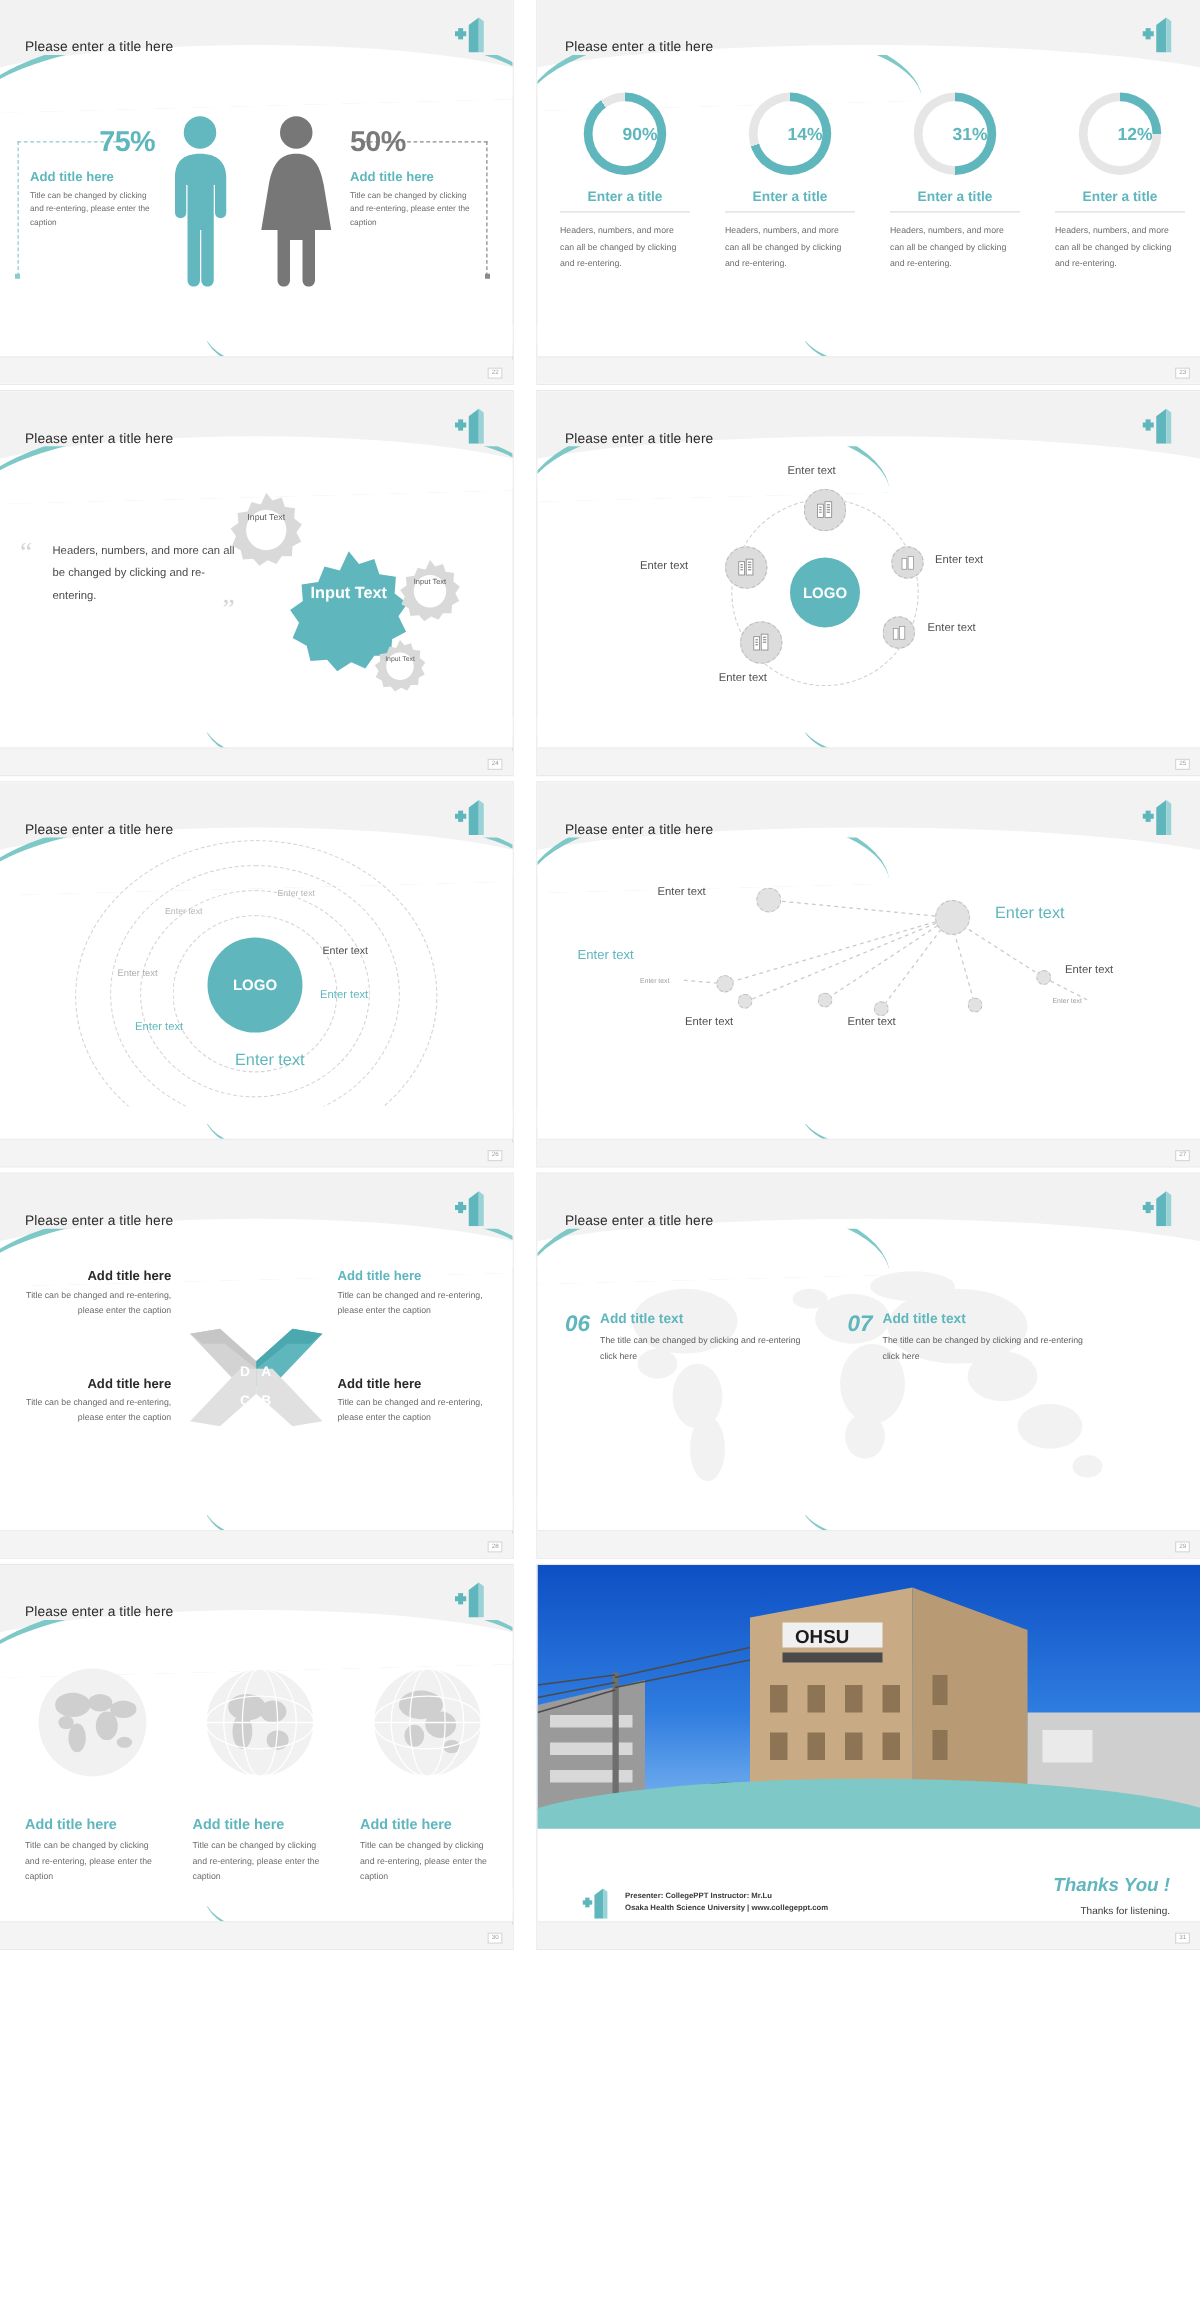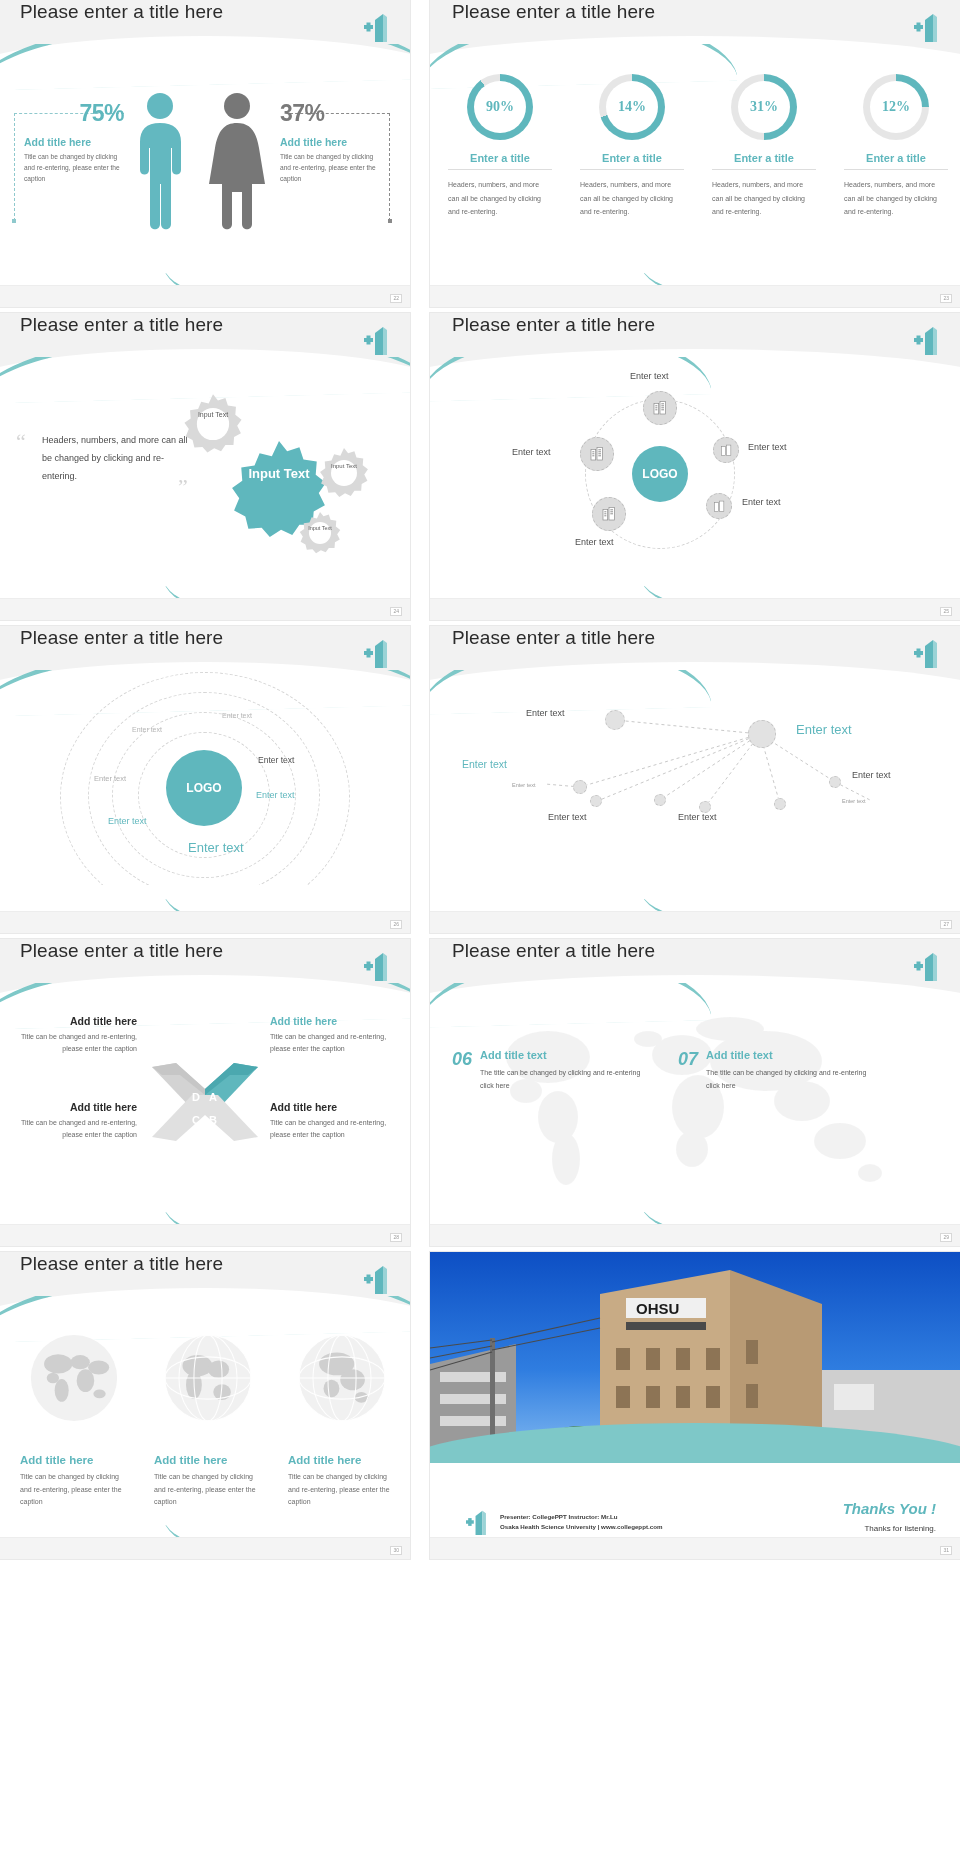--- a/index.html
+++ b/index.html
@@ -31,22 +31,22 @@
     position: absolute; top: 0; left: 0; right: 0; height: 56px;
     background: #f2f2f2;
     border-bottom: 1px solid #ececec;
   }
   .hdr-curve {
     position: absolute; top: 36px; left: -10%; width: 120%; height: 40px;
     background: #ffffff;
     border-radius: 50% 50% 0 0 / 100% 100% 0 0;
   }
   .hdr-title {
-    position: absolute; left: 20px; top: 1px;
-    font-size: 19px; color: #2b2b2b; letter-spacing: .1px;
+    position: absolute; left: 20px; top: 32px;
+    font-size: 11px; color: #2b2b2b; letter-spacing: .1px;
     white-space: nowrap;
   }
   .wide .hdr-title { left: 22px; }
   .logo {
     position: absolute; right: 16px; top: 12px;
     width: 30px; height: 30px;
   }
   .swoosh {
     position: absolute; left: -6%; top: 44px; width: 112%; height: 46px;
     overflow: hidden; pointer-events: none;
@@ -95,21 +95,21 @@
     position: absolute; border-right: 1px dashed #8a8a8a; border-top: 1px dashed #8a8a8a;
   }
 
   
   .donut-row { position: absolute; top: 18px; left: 18px; right: 12px;
                display: flex; justify-content: space-between; }
   .donut-col { width: 104px; }
   .donut { width: 66px; height: 66px; border-radius: 50%; margin: 0 auto;
            display: flex; align-items: center; justify-content: center; position: relative; }
   .donut .hole { width: 52px; height: 52px; border-radius: 50%; background: #fff;
-                 display: flex; align-items: center; justify-content: center; font-family: Liberation Serif, serif; }
+                 display: flex; align-items: center; justify-content: flex-end; }
   .donut .val { font-size: 14px; font-weight: bold; color: #5fb7bd; }
   .dtitle { text-align: center; font-size: 11px; font-weight: bold; color: #5fb7bd;
             margin-top: 12px; padding-bottom: 5px; border-bottom: 1px solid #dddddd; }
   .dtext { font-size: 7px; line-height: 1.95; color: #6d6d6d; margin-top: 8px; }
 
   
   .gear { position: absolute; display:flex; align-items:center; justify-content:center; }
   .quote { position: absolute; font-size: 9px; line-height: 2.0; color: #4a4a4a; }
   .qmark { position: absolute; font-size: 22px; color: #d5d5d5; font-family: "Liberation Serif", serif; }
 
@@ -191,21 +191,21 @@
 
       <div style="position:absolute;left:38px;top:44px;width:86px;text-align:right;">
         <div class="pct teal">75%</div>
       </div>
       <div style="position:absolute;left:24px;top:76px;width:100px;">
         <div class="addtitle teal">Add title here</div>
         <div class="cap">Title can be changed by clicking and re-entering, please enter the caption</div>
       </div>
 
       <div style="position:absolute;left:280px;top:44px;width:64px;">
-        <div class="pct gray">37%</div>
+        <div class="pct gray">50%</div>
       </div>
       <div style="position:absolute;left:280px;top:76px;width:104px;">
         <div class="addtitle teal">Add title here</div>
         <div class="cap">Title can be changed by clicking and re-entering, please enter the caption</div>
       </div>
     </div>
 
     <div class="footer-curve"></div>
     <div class="footer-swoosh"></div>
     <div class="footer-bar"></div>

